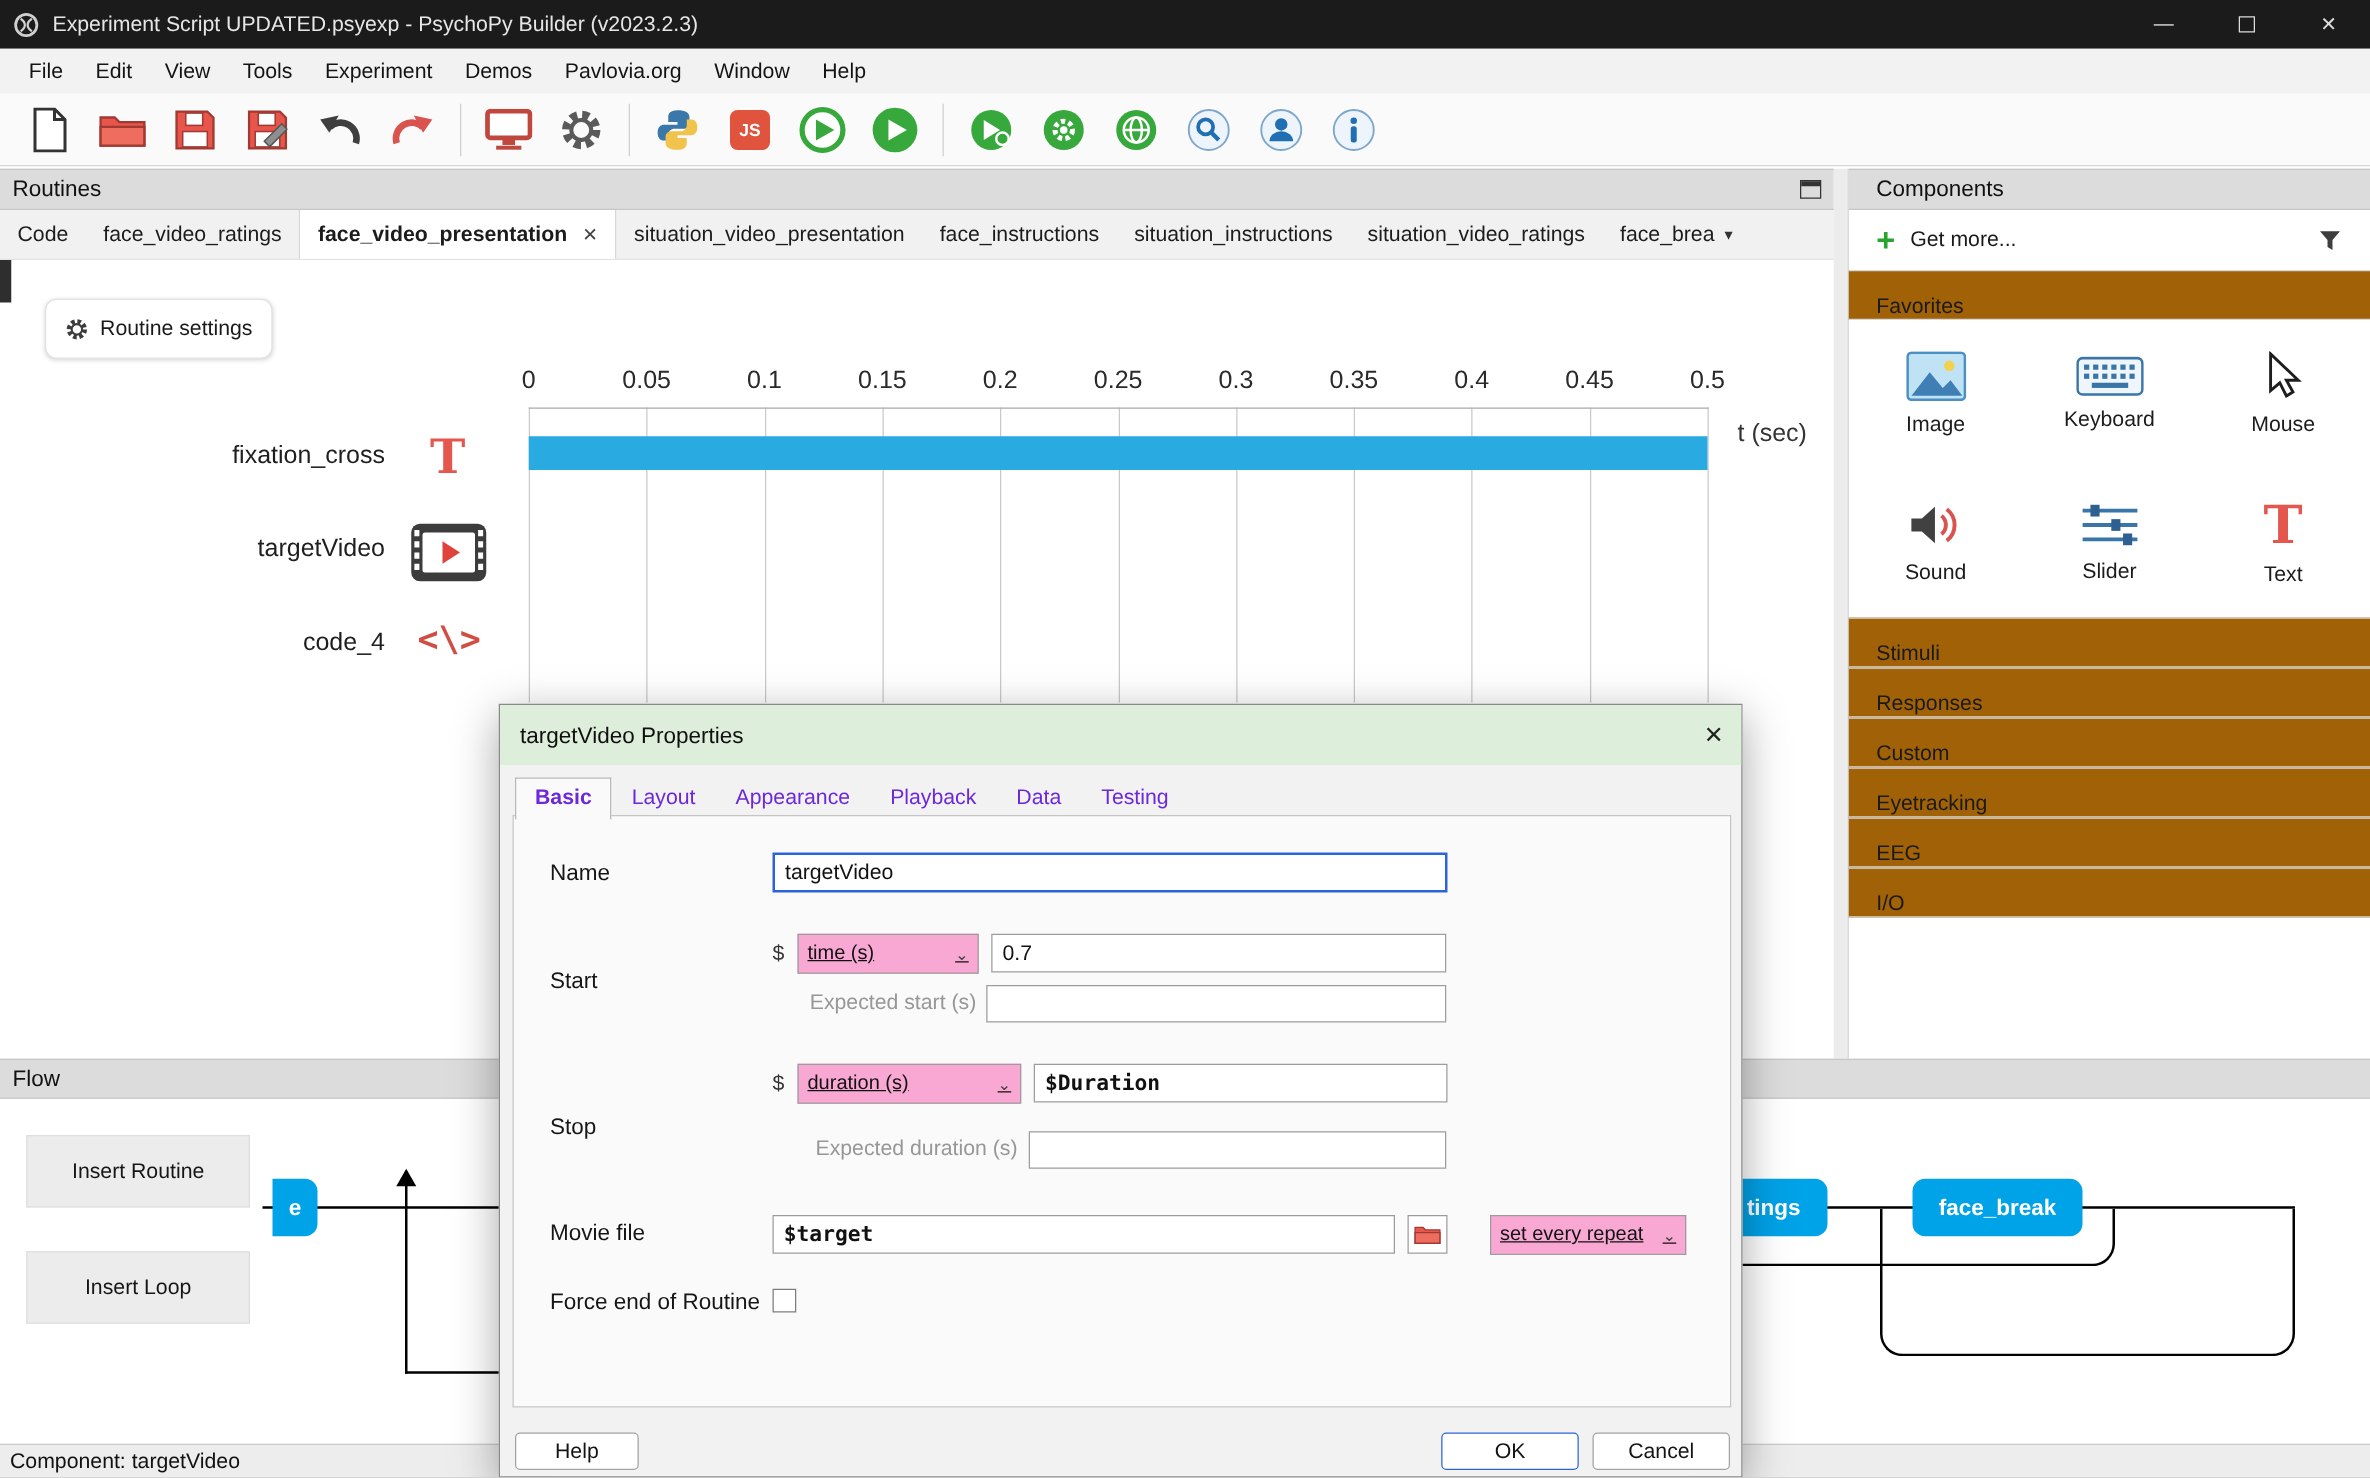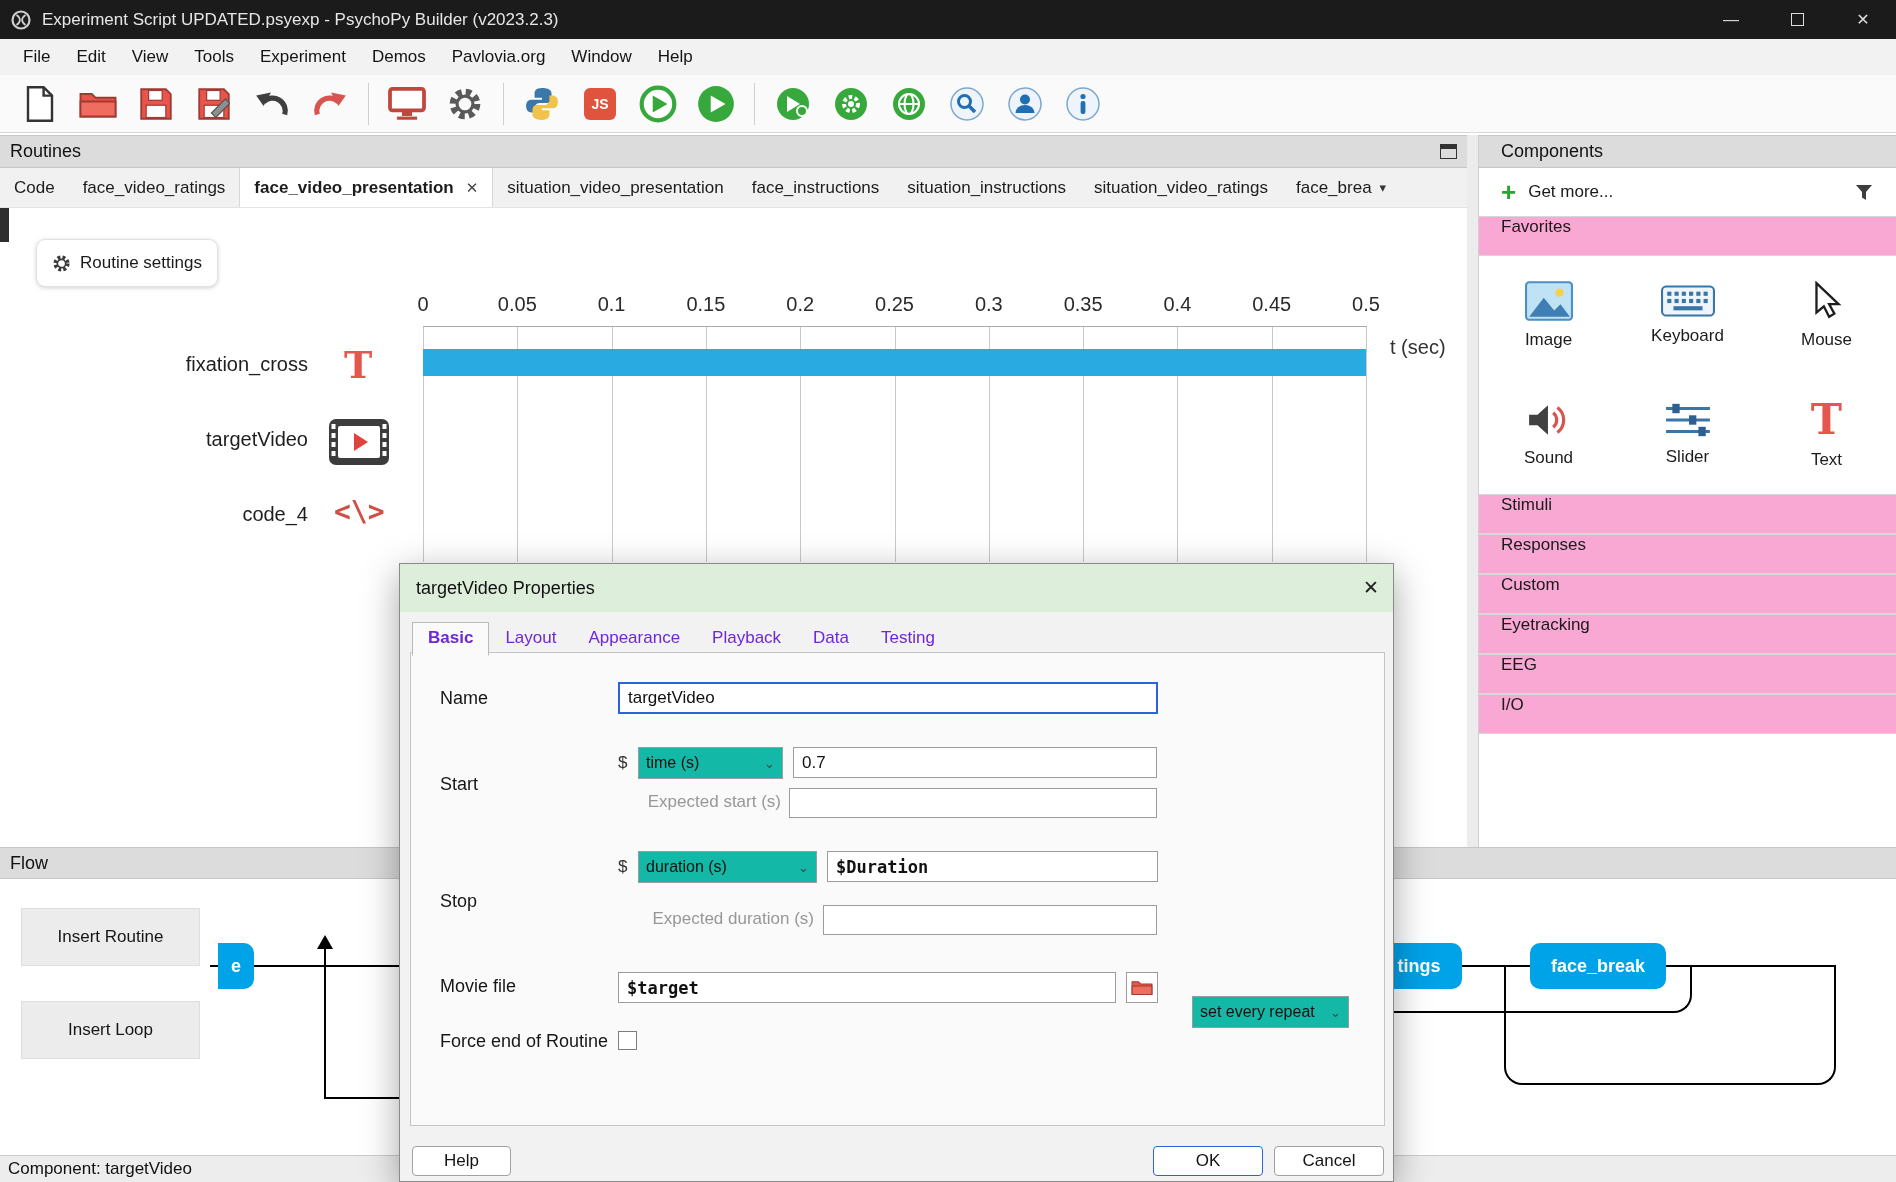--- a/index.html
+++ b/index.html
@@ -53,21 +53,21 @@
 
   
   .splitter { position:absolute; left:1467px; top:135px; width:11px; height:712px; background:#ececec; }
 
   
   .components { position:absolute; left:1478px; top:135px; width:418px; height:712px; background:#fff; border-left:1px solid #cfcfcf; }
   .components .panel-header { position:absolute; left:0; top:0; width:100%; height:33px; padding:0 22px; }
   .getmore-row { position:absolute; left:0; top:33px; width:100%; height:48px; display:flex; align-items:center; padding:0 22px; font-size:17px; color:#1a1a1a; }
   .plus-glyph { color:#27a52e; font-size:26px; font-weight:bold; margin-right:12px; line-height:1; }
   .funnel { margin-left:auto; display:flex; }
-  .section-head { position:absolute; left:0; width:100%; height:40px; background:#f9a8d4; border-top:1px solid #d8d8d8; border-bottom:1px solid #d8d8d8; display:flex; align-items:flex-start; padding-left:22px; font-size:17px; color:#1a1a1a; }
+  .section-head { position:absolute; left:0; width:100%; height:40px; background:#a16207; border-top:1px solid #d8d8d8; border-bottom:1px solid #d8d8d8; display:flex; align-items:flex-end; padding-left:22px; font-size:17px; color:#1a1a1a; }
   .fav-grid { position:absolute; left:0; top:121px; width:100%; height:238px; display:grid; grid-template-columns:1fr 1fr 1fr; grid-template-rows:1fr 1fr; }
   .fav-item { display:flex; flex-direction:column; align-items:center; justify-content:center; gap:9px; }
   .fav-label { font-size:17px; color:#1c1c1c; }
 
   
   .flow { position:absolute; left:0; top:847px; width:1896px; height:308px; background:#fff; }
   .flow .panel-header { position:absolute; left:0; top:0; width:100%; height:32px; padding:0 10px; }
   .insert-btn { position:absolute; left:21px; width:179px; height:58px; background:#ececec; border:1px solid #dedede; display:flex; align-items:center; justify-content:center; font-size:17px; color:#161616; }
   .flow-line { position:absolute; background:#000; }
   .flow-node { position:absolute; top:96px; height:46px; background:#00a2e8; border-radius:10px; color:#fff; font-weight:bold; font-size:18px; display:flex; align-items:center; justify-content:center; z-index:2; }
@@ -84,21 +84,21 @@
   .dialog-close { position:absolute; right:14px; top:12px; font-size:19px; color:#222; }
   .dialog-tabs { position:absolute; left:12px; top:58px; display:flex; font-size:17px; color:#6d28d9; }
   .dtab { padding:5px 15px 7px; border:1px solid transparent; }
   .dtab.active { background:#fafafa; border-color:#b9b9b9; border-bottom-color:#fafafa; font-weight:bold; position:relative; z-index:2; }
   .dialog-content { position:absolute; left:10px; top:88px; width:975px; height:474px; background:#fafafa; border:1px solid #c5c5c5; }
   .dlabel { position:absolute; font-size:18px; color:#161616; }
   .dlabel-dim { position:absolute; font-size:17px; color:#979797; text-align:right; }
   .dinput { position:absolute; border:1px solid #9c9c9c; background:#fff; font-size:17px; padding:0 8px; font-family:"Liberation Sans",sans-serif; color:#111; }
   .dinput.focus { border:2px solid #2a64d8; }
   .mono { font-family:"DejaVu Sans Mono", monospace; font-weight:bold; }
-  .ddropdown { position:absolute; border:1px solid #9c9c9c; background:#14b8a6; font-size:16px; color:#111; display:flex; align-items:center; justify-content:space-between; padding:15px 7px; }
+  .ddropdown { position:absolute; border:1px solid #9c9c9c; background:#f9a8d4; font-size:16px; color:#111; display:flex; align-items:center; justify-content:space-between; padding:15px 7px;text-decoration:underline; }
   .ddropdown .chev { font-size:13px; color:#444; margin-left:6px; }
   .dollar { position:absolute; font-size:17px; color:#333; }
   .dcheckbox { position:absolute; width:19px; height:19px; background:#fff; border:1.5px solid #7d7d7d; }
   .dbtn { position:absolute; height:30px; background:#fff; border:1px solid #a2a2a2; border-radius:4px; font-size:17px; color:#141414; display:flex; align-items:center; justify-content:center; }
   .dbtn.default { border:1.5px solid #2a64d8; }
   .browse-btn { position:absolute; width:32px; height:31px; background:#fff; border:1px solid #9c9c9c; display:flex; align-items:center; justify-content:center; }
 </style>
 </head>
 <body>
 
@@ -526,21 +526,21 @@
     <input class="dinput" style="left: 423px; top: 341px; width: 334px; height: 30px;" value="">
 
     <span class="dlabel" style="left:40px; top:412px;">Movie file</span>
     <input class="dinput mono" style="left: 218px; top: 408px; width: 498px; height: 31px;" value="$target">
     <div class="browse-btn" style="left:726px; top:408px;">
       <svg width="22" height="17" viewBox="0 0 30 24">
           <path d="M1 4 h9 l3 3 h16 v15 h-28 z" fill="#e8564b" stroke="#a03a33" stroke-width="1.5"></path>
           <path d="M1 10 h28 v12 h-28 z" fill="#ef6d5f" stroke="#a03a33" stroke-width="1.5"></path>
         </svg>
     </div>
-    <div class="ddropdown" style="left:792px; top:432px; width:157px; height:31px;">
+    <div class="ddropdown" style="left:792px; top:408px; width:157px; height:31px;">
       <span>set every repeat</span>
       <span class="chev">⌄</span>
     </div>
 
     <span class="dlabel" style="left:40px; top:467px;">Force end of Routine</span>
     <div class="dcheckbox" style="left:218px; top:467px;"></div>
 
     <div class="dbtn" style="left:12px; top:582px; width:99px;">
         <span>Help</span>
       </div>

